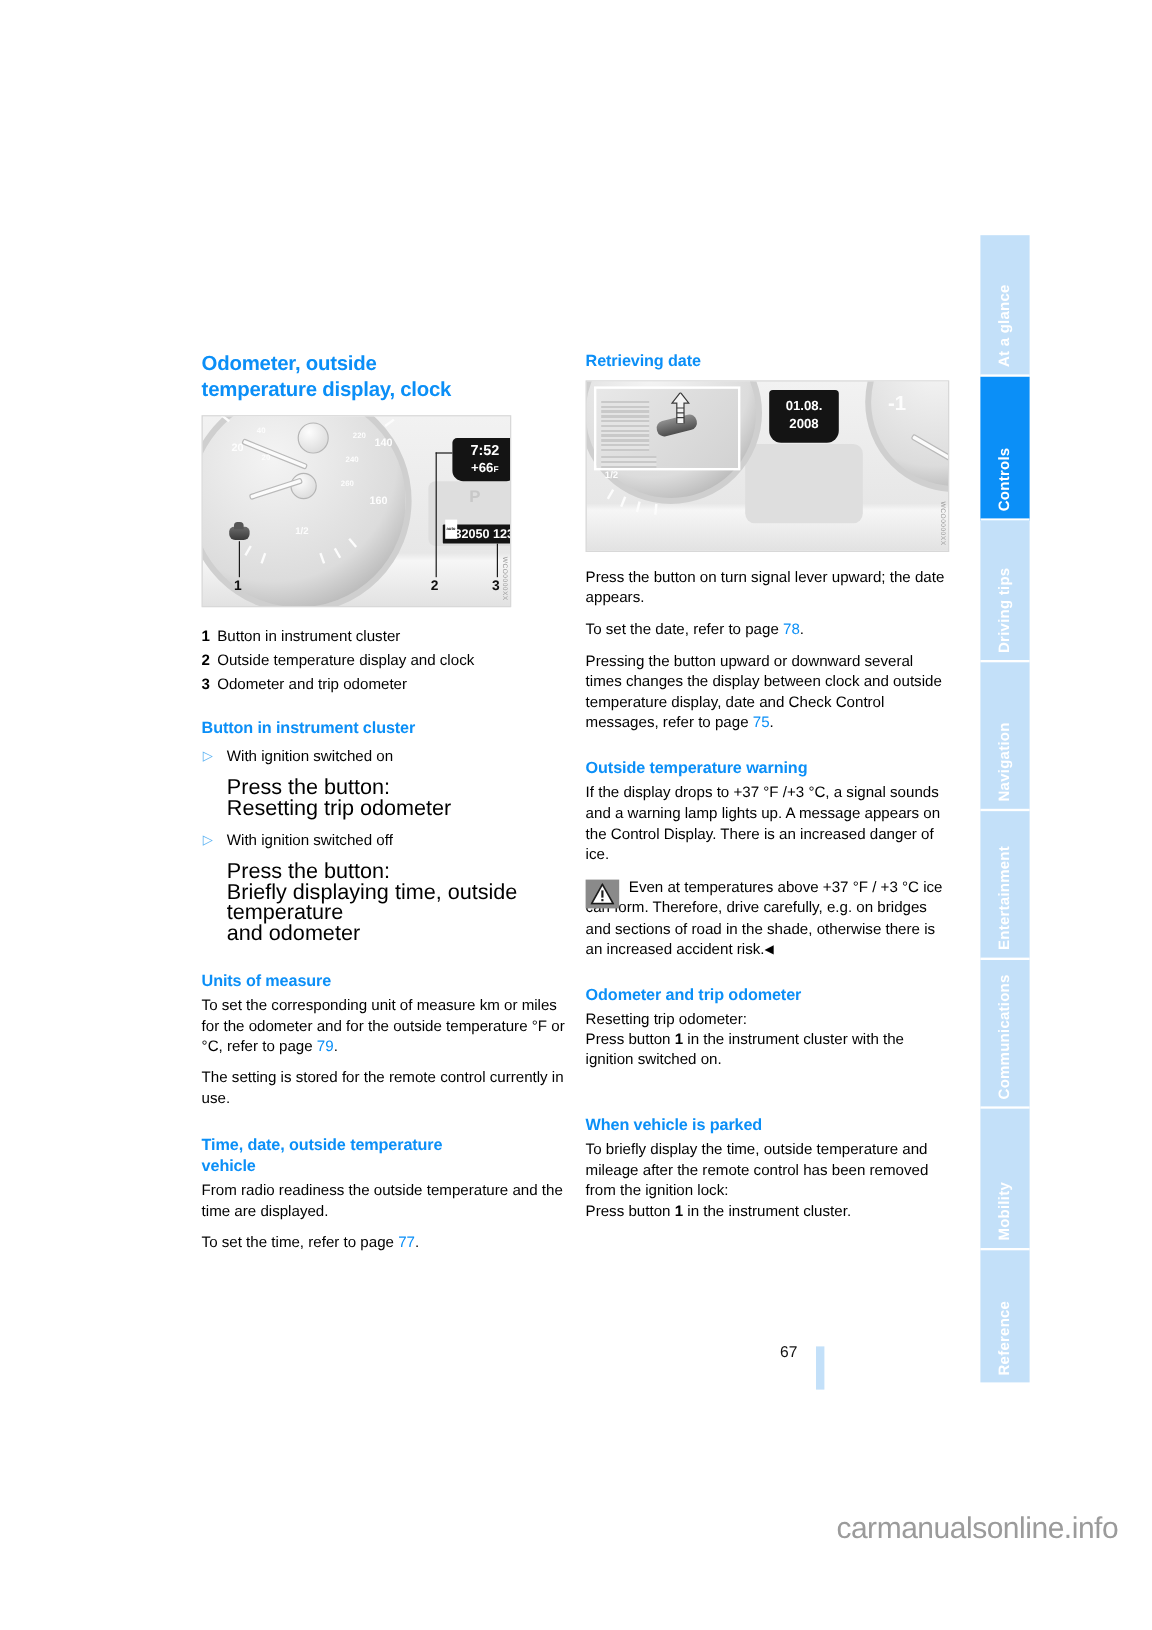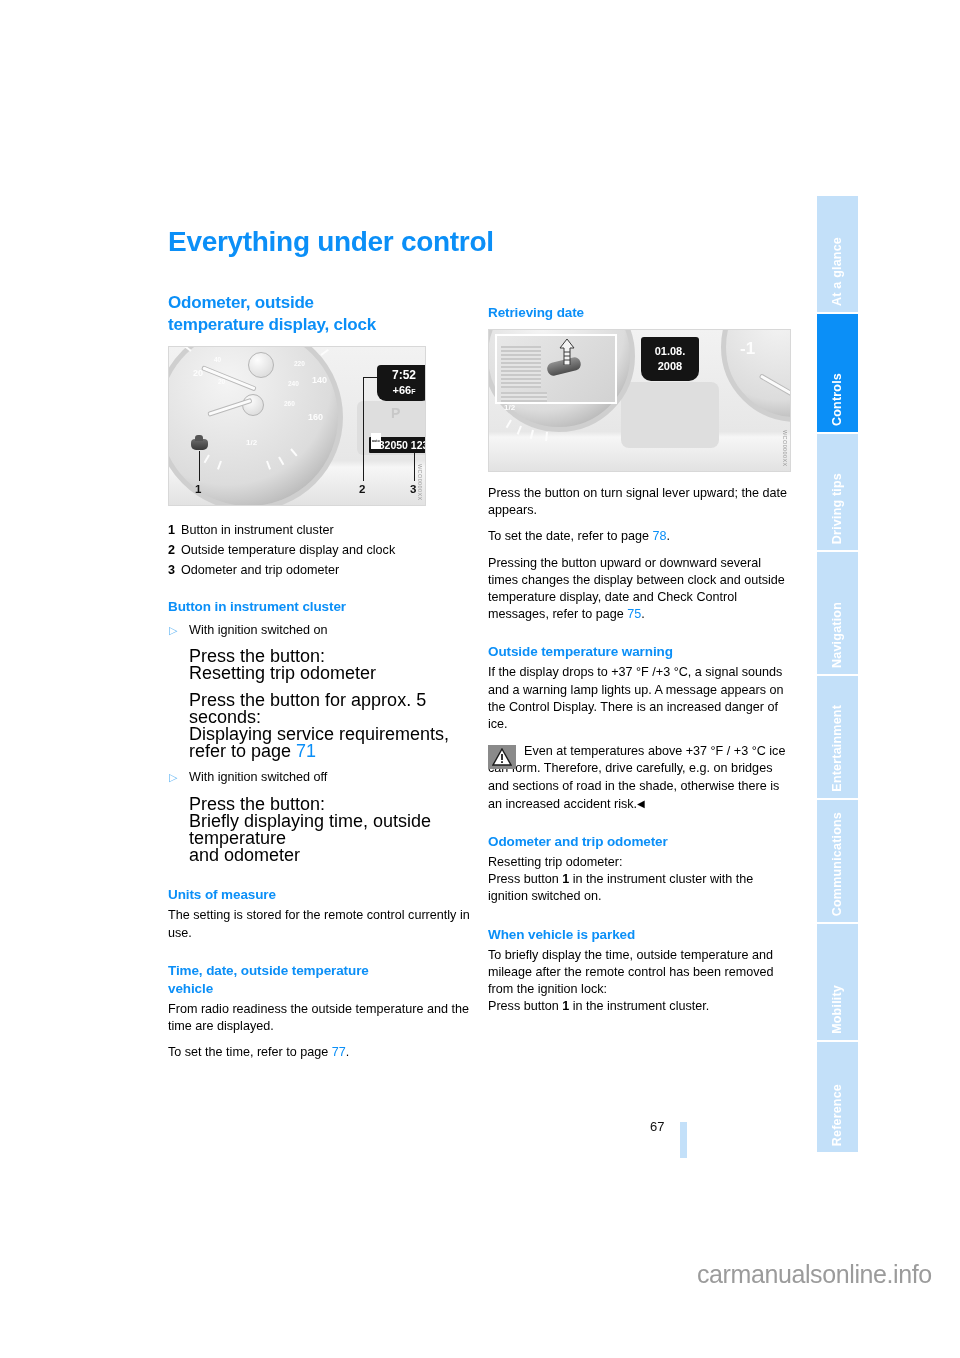--- a/index.html
+++ b/index.html
@@ -56,21 +56,21 @@
   h2.sec {
     font-size: 17px; font-weight: bold; color: #0b8ff7;
     line-height: 22px; letter-spacing: -0.2px;
     margin-bottom: 10px;
   }
   h3.sub {
     font-size: 13.5px; font-weight: bold; color: #0b8ff7;
     line-height: 18px; letter-spacing: -0.1px;
     margin-top: 18px; margin-bottom: 3px;
   }
-  h3.sub.first { margin-top: 12px; }
+  h3.sub.first { margin-top: 0; }
   p.body {
     font-size: 12.6px; color: #000000; line-height: 17.2px;
     margin-bottom: 9px;
   }
 
   
   .legend { margin-top: 8px; }
   .legend-row {
     display: flex; font-size: 12.6px; line-height: 20px; color: #000;
   }
@@ -250,21 +250,20 @@
       <span>Communications</span>
     </div>
     <div class="rail-tab" style="height:118px">
       <span>Mobility</span>
     </div>
     <div class="rail-tab" style="height:110px;border-bottom:none">
       <span>Reference</span>
     </div>
   </div>
 
-  <div class="page-title">Everything under control</div>
 
   <div class="col col-left">
 
     <h2 class="sec">
       <span>Odometer, outside</span><br>
       <span>temperature display, clock</span>
     </h2>
 
     <div class="figure fig-cluster">
       <div class="cluster-bg"></div>
@@ -274,21 +273,21 @@
       <div class="dial dial-big">
         <div class="hub" style="left:88px;top:24px;width:26px;height:26px"></div>
         <div class="hub" style="left:82px;top:66px;width:22px;height:22px"></div>
         <div class="needle" style="left:42px;top:37px;width:58px;transform:rotate(22deg)"></div>
         <div class="needle" style="left:48px;top:84px;width:46px;transform:rotate(-18deg)"></div>
         <div class="dial-num" style="left:33px;top:40px">20</div>
         <div class="dial-num sm" style="left:54px;top:28px">40</div>
         <div class="dial-num sm" style="left:58px;top:50px">20</div>
         <div class="dial-num sm" style="left:134px;top:32px">220</div>
         <div class="dial-num sm" style="left:128px;top:52px">240</div>
-        <div class="dial-num" style="left:152px;top:47px">140</div>
+        <div class="dial-num" style="left:152px;top:36px">140</div>
         <div class="dial-num sm" style="left:124px;top:72px">260</div>
         <div class="dial-num" style="left:148px;top:84px">160</div>
         <div class="fuel-half" style="left:86px;top:110px">1/2</div>
         <div class="tick" style="left:30px;top:14px;transform:rotate(-52deg)"></div>
 
         <div class="tick" style="left:160px;top:18px;transform:rotate(54deg)"></div>
         <div class="tick" style="left:106px;top:124px;transform:rotate(160deg)"></div>
         <div class="tick" style="left:118px;top:120px;transform:rotate(150deg)"></div>
         <div class="tick" style="left:130px;top:112px;transform:rotate(140deg)"></div>
         <div class="tick" style="left:60px;top:124px;transform:rotate(-160deg)"></div>
@@ -346,36 +345,35 @@
     <h3 class="sub">Button in instrument cluster</h3>
 
     <div class="bullet-row">
       <div class="bullet-tri">▷</div>
       <div class="bullet-txt">With ignition switched on</div>
     </div>
     <div class="indent">
       <span>Press the button:</span><br>
       <span>Resetting trip odometer</span>
     </div>
-    <div class="indent">
-      <span>Press the button for approx. 5 seconds:</span><br>
-      <span>Displaying service requirements, refer to page </span><span class="pg">71</span>
-    </div>
 
     <div class="bullet-row" style="margin-top:9px">
       <div class="bullet-tri">▷</div>
       <div class="bullet-txt">With ignition switched off</div>
     </div>
     <div class="indent">
       <span>Press the button:</span><br>
       <span>Briefly displaying time, outside temperature</span><br>
       <span>and odometer</span>
     </div>
 
     <h3 class="sub" style="margin-top:22px">Units of measure</h3>
+    <p class="body">
+      <span>To set the corresponding unit of measure km or miles for the odometer and for the outside temperature  °F  or °C, refer to page </span><span class="pg">79</span><span>.</span>
+    </p>
     <p class="body">The setting is stored for the remote control currently in use.</p>
 
     <h3 class="sub" style="margin-top:20px">
       <span>Time, date, outside temperature</span><br>
       <span>vehicle</span>
     </h3>
     <p class="body">From radio readiness the outside temperature and the time are displayed.</p>
     <p class="body">
       <span>To set the time, refer to page </span><span class="pg">77</span><span>.</span>
     </p>
@@ -449,21 +447,21 @@
         <span>Even at temperatures above +37 °F / +3 °C ice can form. Therefore, drive carefully, e.g. on bridges and sections of road in the shade, otherwise there is an increased accident risk.</span><span class="ret">◀</span>
       </div>
     </div>
 
     <h3 class="sub" style="margin-top:20px">Odometer and trip odometer</h3>
     <p class="body">
       <span>Resetting trip odometer:</span><br>
       <span>Press button </span><b>1</b><span> in the instrument cluster with the ignition switched on.</span>
     </p>
 
-    <h3 class="sub" style="margin-top:20px">When vehicle is parked</h3>
+    <h3 class="sub" style="margin-top:36px">When vehicle is parked</h3>
     <p class="body">
       <span>To briefly display the time, outside temperature and mileage after the remote control has been removed from the ignition lock:</span><br>
       <span>Press button </span><b>1</b><span> in the instrument cluster.</span>
     </p>
   </div>
 
   <div class="folio">67</div>
   <div class="folio-bar"></div>
   <div class="watermark">carmanualsonline.info</div>
 

